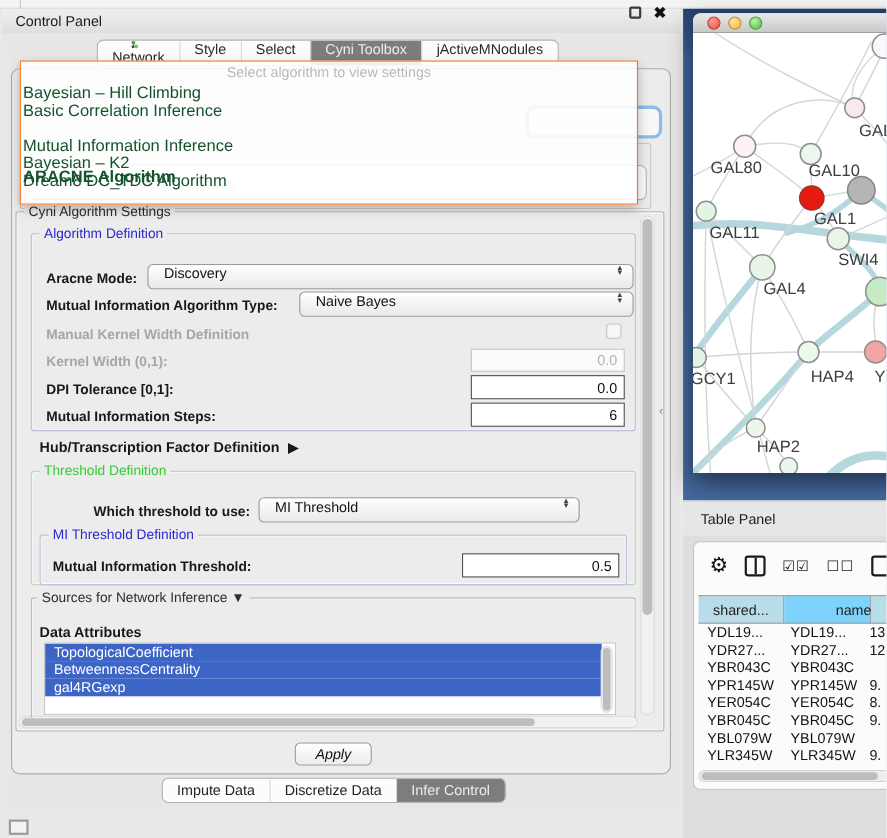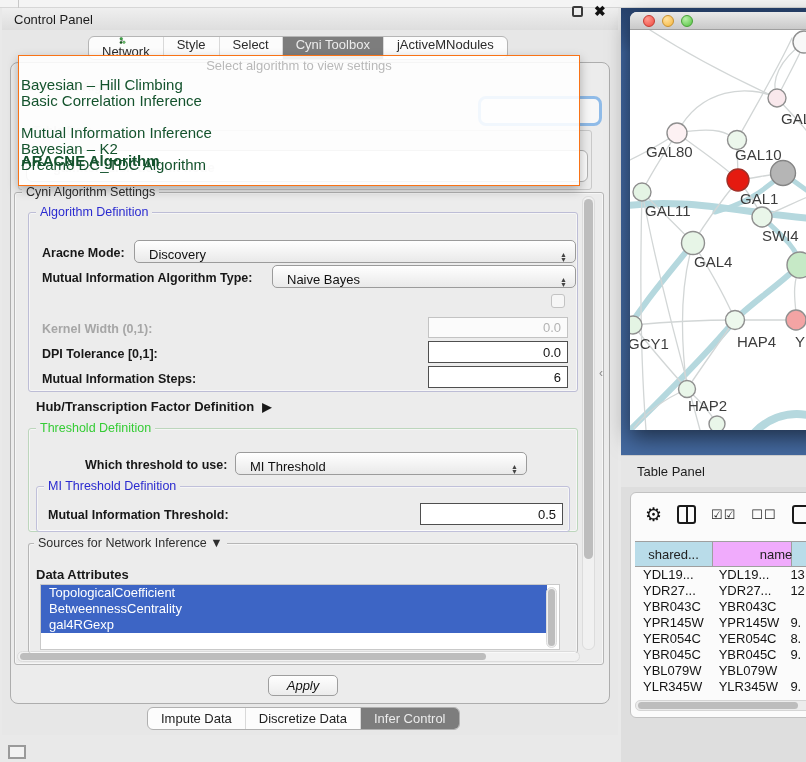--- a/index.html
+++ b/index.html
@@ -48,21 +48,21 @@
   .group{border:1px solid #b6b6b6;border-radius:3px;box-shadow:inset 0 0 0 1px rgba(255,255,255,0.55);}
   .group-label{position:absolute;font-size:12.5px;background:#ececec;padding:0 4px;white-space:nowrap;}
   .gl-dark{color:#2e2e2e;}
   .gl-blue{color:#2a2ad0;}
   .gl-green{color:#35cc35;}
 
   .lbl{font-size:12.5px;font-weight:bold;color:#181818;white-space:nowrap;}
   .lbl.dis{color:#a6a6a6;}
 
   .combo{background:linear-gradient(#ffffff,#e9e9e9);border:1px solid #9b9b9b;border-radius:5px;
-      display:flex;align-items:flex-end;font-size:13px;color:#111;padding-left:14px;}
+      display:flex;align-items:flex-start;font-size:13px;color:#111;padding-left:14px;}
   .combo .spin{margin-left:auto;margin-right:8px;display:flex;flex-direction:column;line-height:5px;
       font-size:7px;color:#444;}
   .tfield{background:#ffffff;border:1px solid #4f4f4f;font-size:13px;color:#111;text-align:right;
       padding:0 6px;display:flex;align-items:center;justify-content:flex-end;}
   .tfield.dis{border:1px solid #c3c3c3;background:#fbfbfb;color:#b3b3b3;}
   .chk{width:14px;height:14px;border:1px solid #c3c3c3;border-radius:3px;background:#f6f6f6;}
 
   .expander{font-size:13px;font-weight:bold;color:#181818;}
   .expander .tri{font-size:12px;margin-left:8px;}
 
@@ -107,21 +107,21 @@
   .table-card{left:630px;top:492px;width:200px;height:226px;background:#fbfbfb;border:1px solid #c2c2c2;border-radius:6px;}
   .tb-toolbar{position:absolute;left:14px;top:12px;display:flex;align-items:center;gap:15px;}
   .gear{font-size:19px;color:#111;line-height:19px;}
   .split-ico{width:19px;height:19px;border:2px solid #1a1a1a;border-radius:3px;position:relative;}
   .split-ico::after{content:"";position:absolute;left:7px;top:0;width:2px;height:15px;background:#1a1a1a;}
   .chkpair{font-size:13px;color:#1a1a1a;letter-spacing:1px;}
   .partial-ico{width:20px;height:19px;border:2px solid #1a1a1a;border-radius:3px;}
   .thead{position:absolute;left:4px;top:48px;display:flex;height:26px;font-size:13px;color:#222;}
   .th{display:flex;align-items:center;justify-content:center;border-right:1px solid #9f9f9f;
       border-top:1px solid #9f9f9f;border-bottom:1px solid #9f9f9f;}
-  .th.blue{background:#b9dce9;} .th.gray{background:#f0abfc;padding-left:48px;}
+  .th.blue{background:#b9dce9;} .th.gray{background:#7dd3fc;padding-left:48px;}
   .tbody{position:absolute;left:4px;top:74px;width:196px;height:131px;overflow:hidden;font-size:13px;color:#141414;}
   .trow{display:flex;height:16px;line-height:16px;}
   .td{white-space:nowrap;overflow:hidden;}
   .hsb{position:absolute;left:4px;top:207px;width:192px;height:11px;background:#ececec;border:1px solid #d5d5d5;border-radius:5px;}
   .hsb .sb-thumb{position:absolute;left:2px;top:1px;width:160px;height:7px;}
 
   svg text{font-family:"Liberation Sans",sans-serif;}
   .splitter-arrow{left:599px;top:366px;font-size:12px;color:#8a8a8a;}
 </style>
 </head>
@@ -214,20 +214,21 @@
 
   <span class="abs lbl" style="left:42px;top:271px;">Mutual Information Algorithm Type:</span>
   <div class="abs combo" style="left:272px;top:265px;width:304px;height:23px;">
     <span>Naive Bayes</span>
     <span class="spin">
         <span>▲</span>
         <span>▼</span>
       </span>
   </div>
 
+  <span class="abs lbl dis" style="left:42px;top:297px;">Manual Kernel Width Definition</span>
   <div class="abs chk" style="left:551px;top:294px;"></div>
 
   <span class="abs lbl dis" style="left:42px;top:322px;">Kernel Width (0,1):</span>
   <div class="abs tfield dis" style="left:428px;top:317px;width:140px;height:21px;">
     <span>0.0</span>
   </div>
 
   <span class="abs lbl" style="left:42px;top:347px;">DPI Tolerance [0,1]:</span>
   <div class="abs tfield" style="left:428px;top:341px;width:140px;height:22px;">
     <span>0.0</span>

